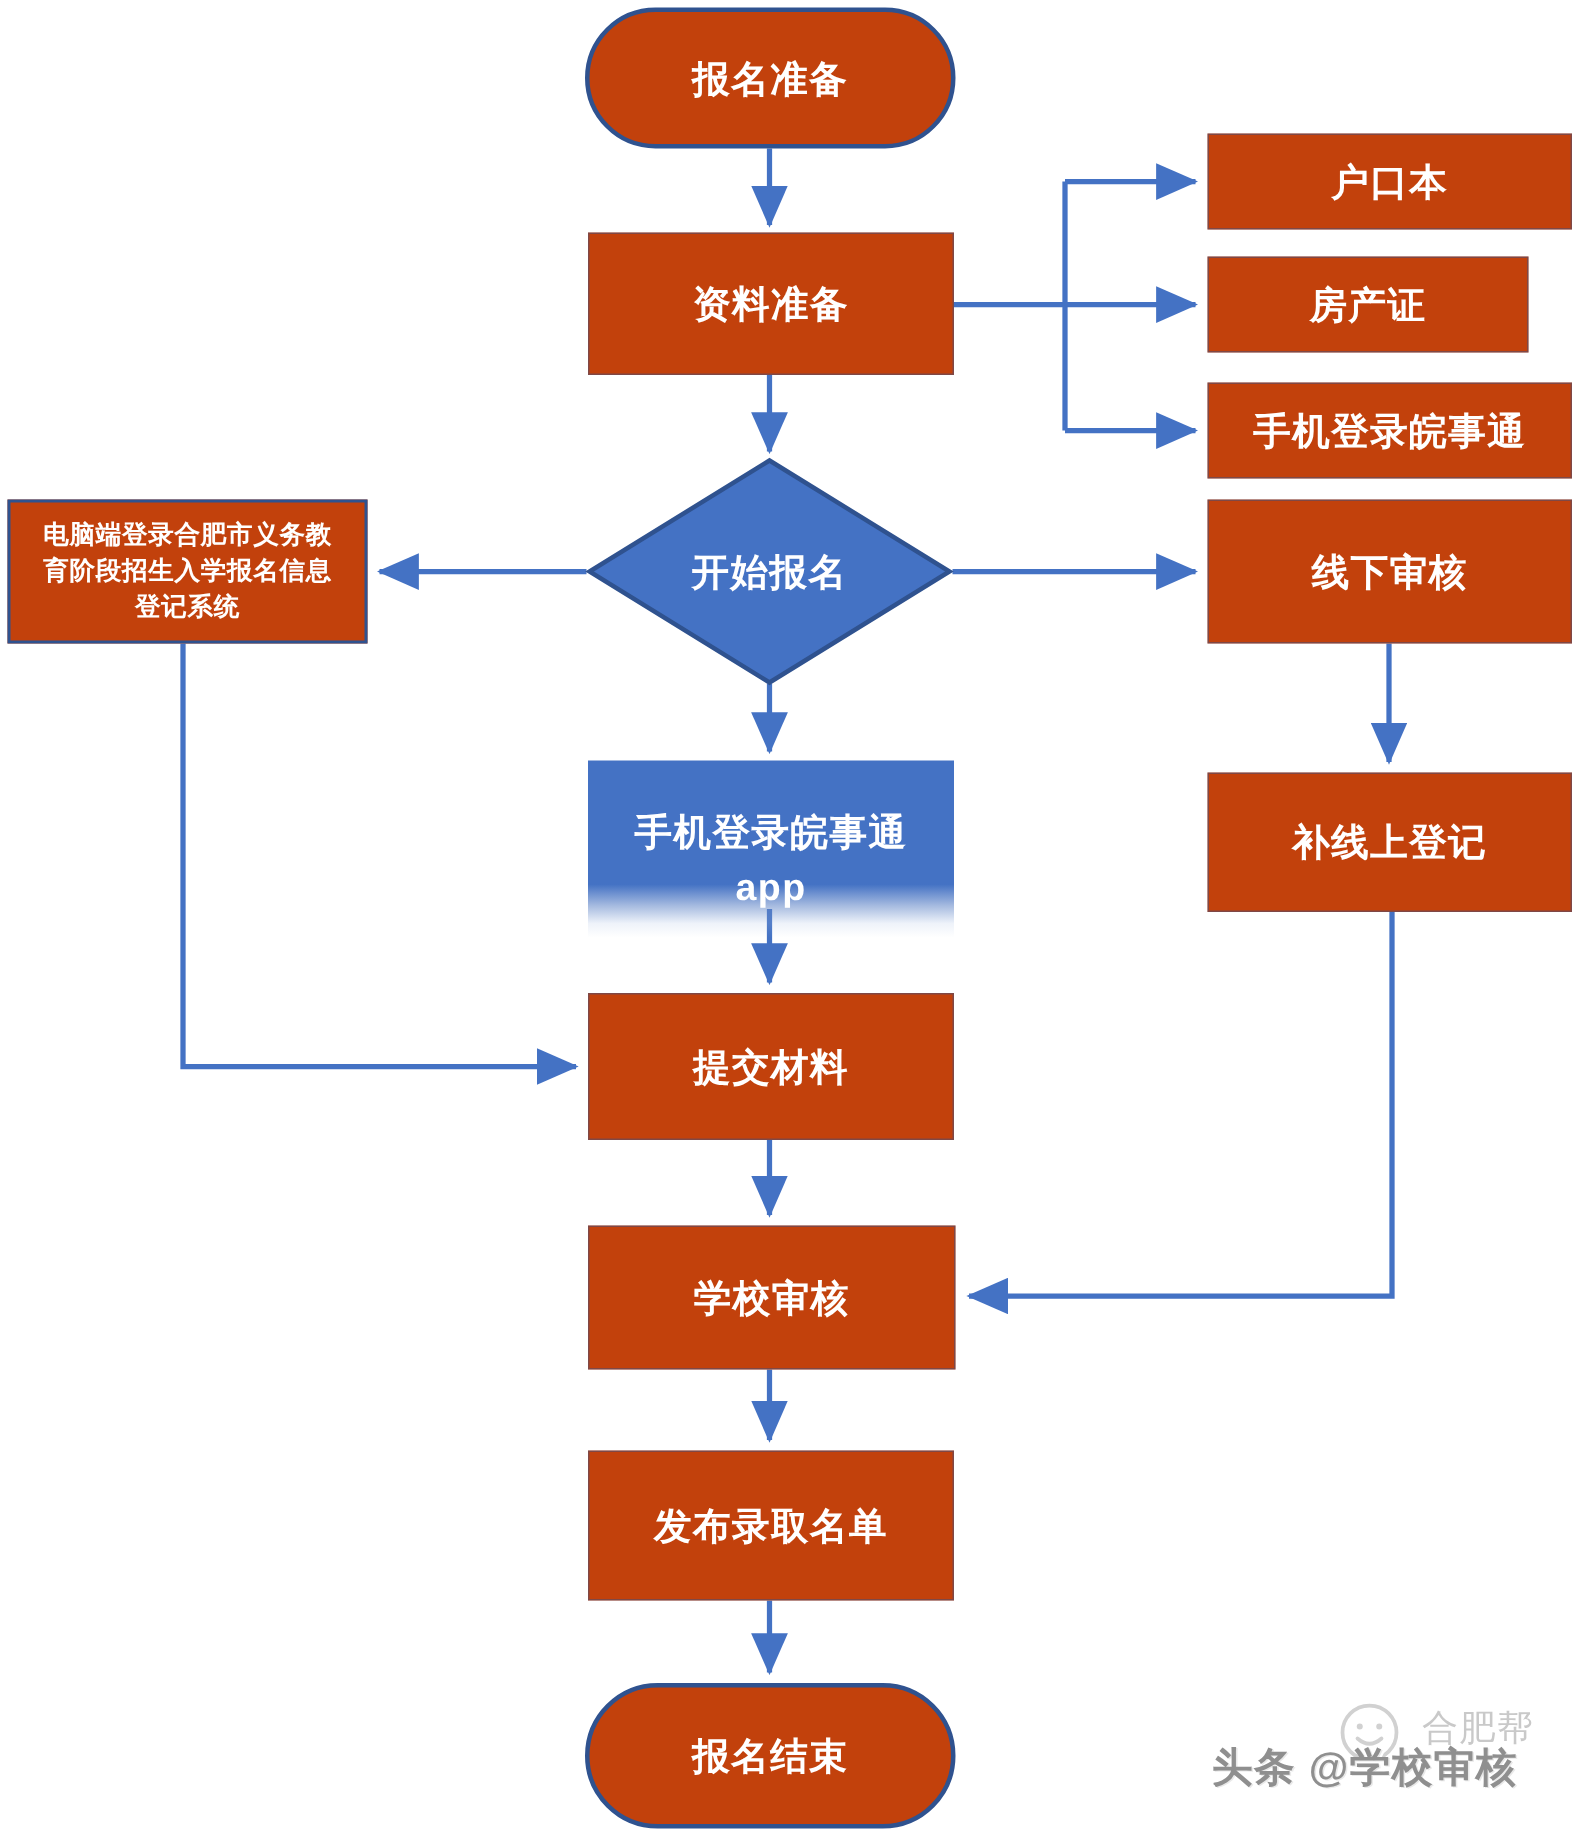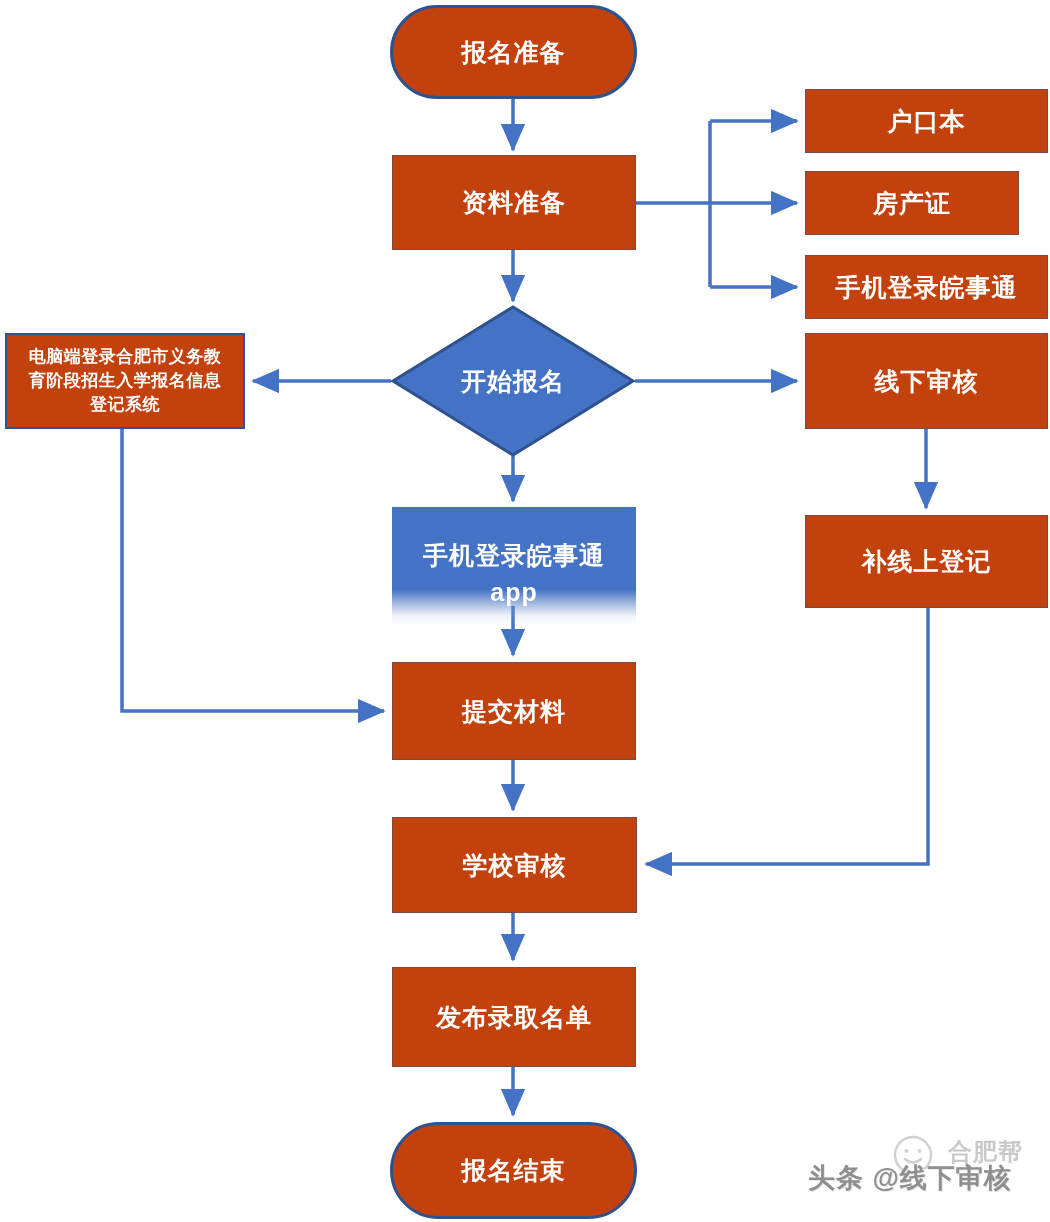--- a/index.html
+++ b/index.html
@@ -55,21 +55,21 @@
   .wm-main{
     position:absolute;left:8px;top:32px;
     font-size:27px;font-weight:700;
     color:#8f8f8f;
     letter-spacing:1px;
     text-shadow:1px 1px 0 #e9e9e9, 2px 2px 0 #ffffff;
     white-space:nowrap;
   }
   .wm-ghost{
     position:absolute;left:148px;top:8px;
-    font-size:24px;font-weight:700;
+    font-size:24px;font-weight:400;
     color:#c9c9c9;
     letter-spacing:1px;
     text-shadow:1px 1px 0 #ffffff;
     white-space:nowrap;
   }
   .wm-logo{position:absolute;left:92px;top:6px;opacity:0.85;}
 </style>
 </head>
 <body>
 
@@ -174,16 +174,16 @@
   </div>
 
   <div class="watermark">
     <svg class="wm-logo" width="42" height="42" viewBox="0 0 42 42">
       <circle cx="21" cy="21" r="18" fill="none" stroke="#c9c9c9" stroke-width="2.5"></circle>
       <circle cx="14.5" cy="17" r="2" fill="#c9c9c9"></circle>
       <circle cx="27.5" cy="17" r="2" fill="#c9c9c9"></circle>
       <path d="M13,25 Q21,32 29,25" fill="none" stroke="#c9c9c9" stroke-width="2.5" stroke-linecap="round"></path>
     </svg>
     <div class="wm-ghost">合肥帮</div>
-    <div class="wm-main">头条 @线下审核</div>
+    <div class="wm-main">头条 @学校审核</div>
   </div>
 
 </div>
 
 </body></html>

